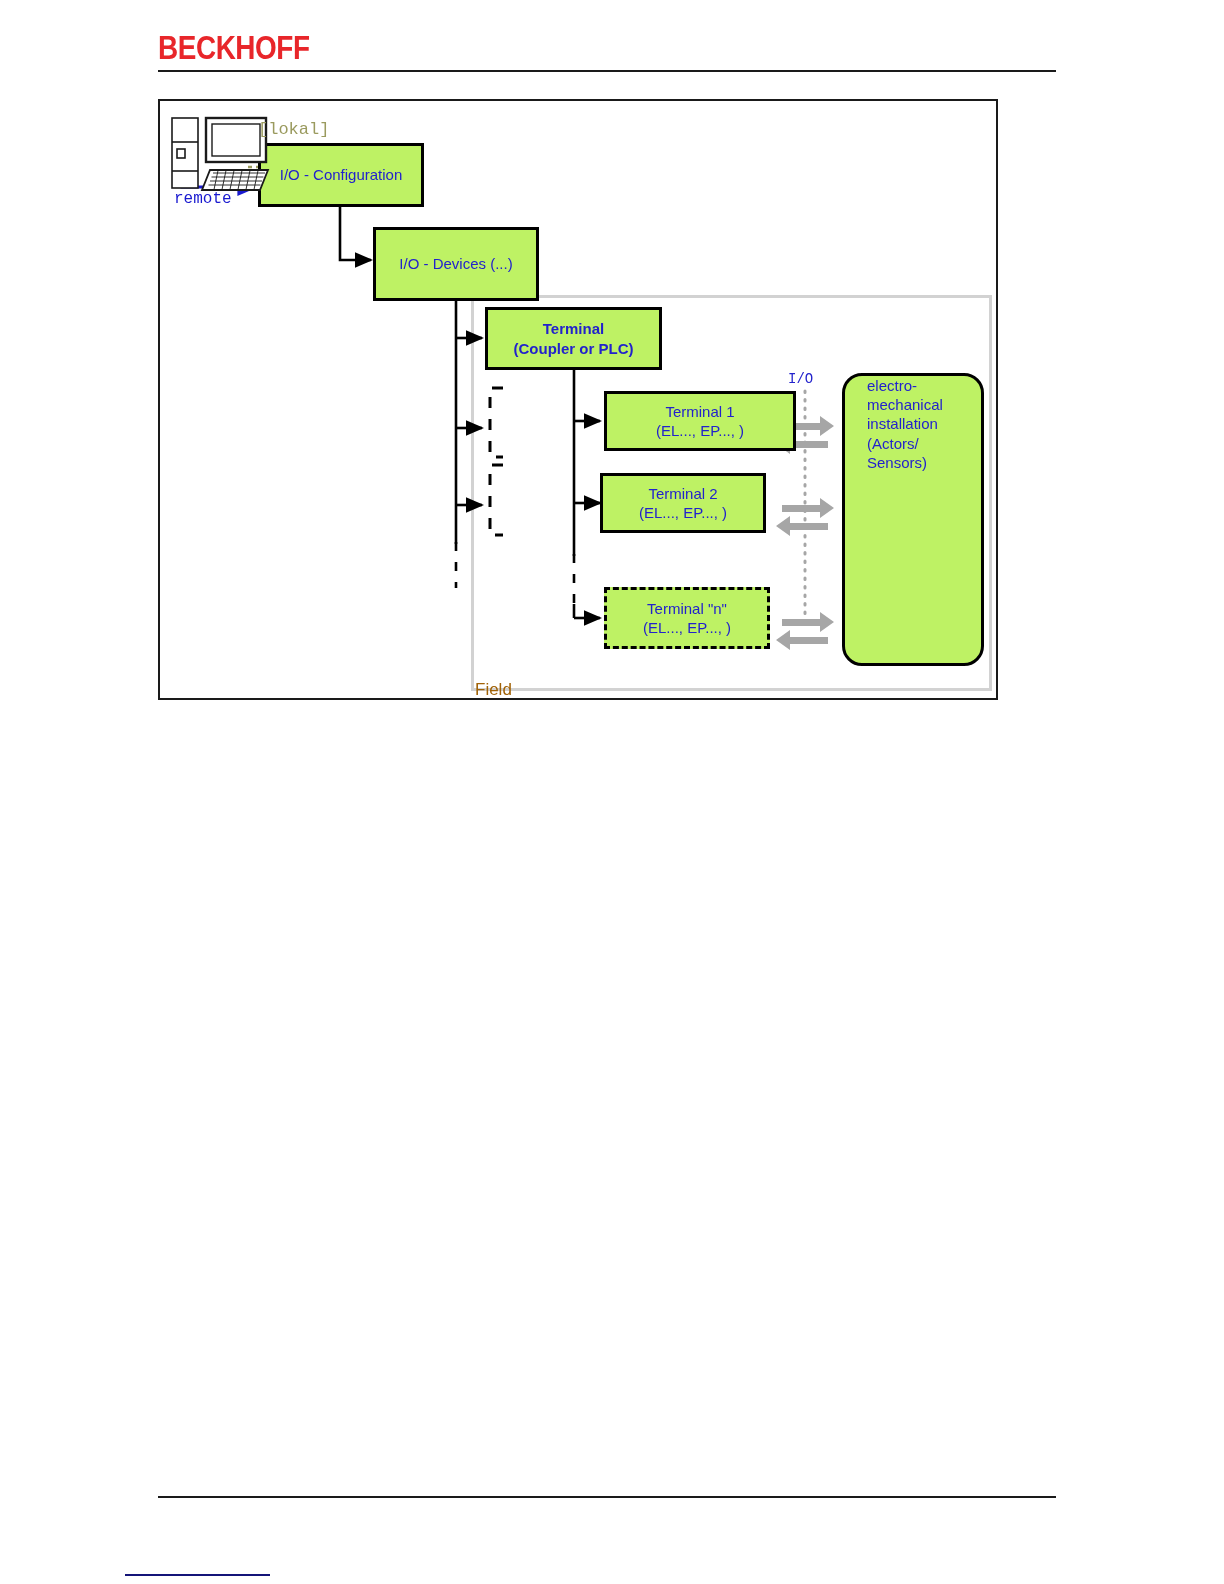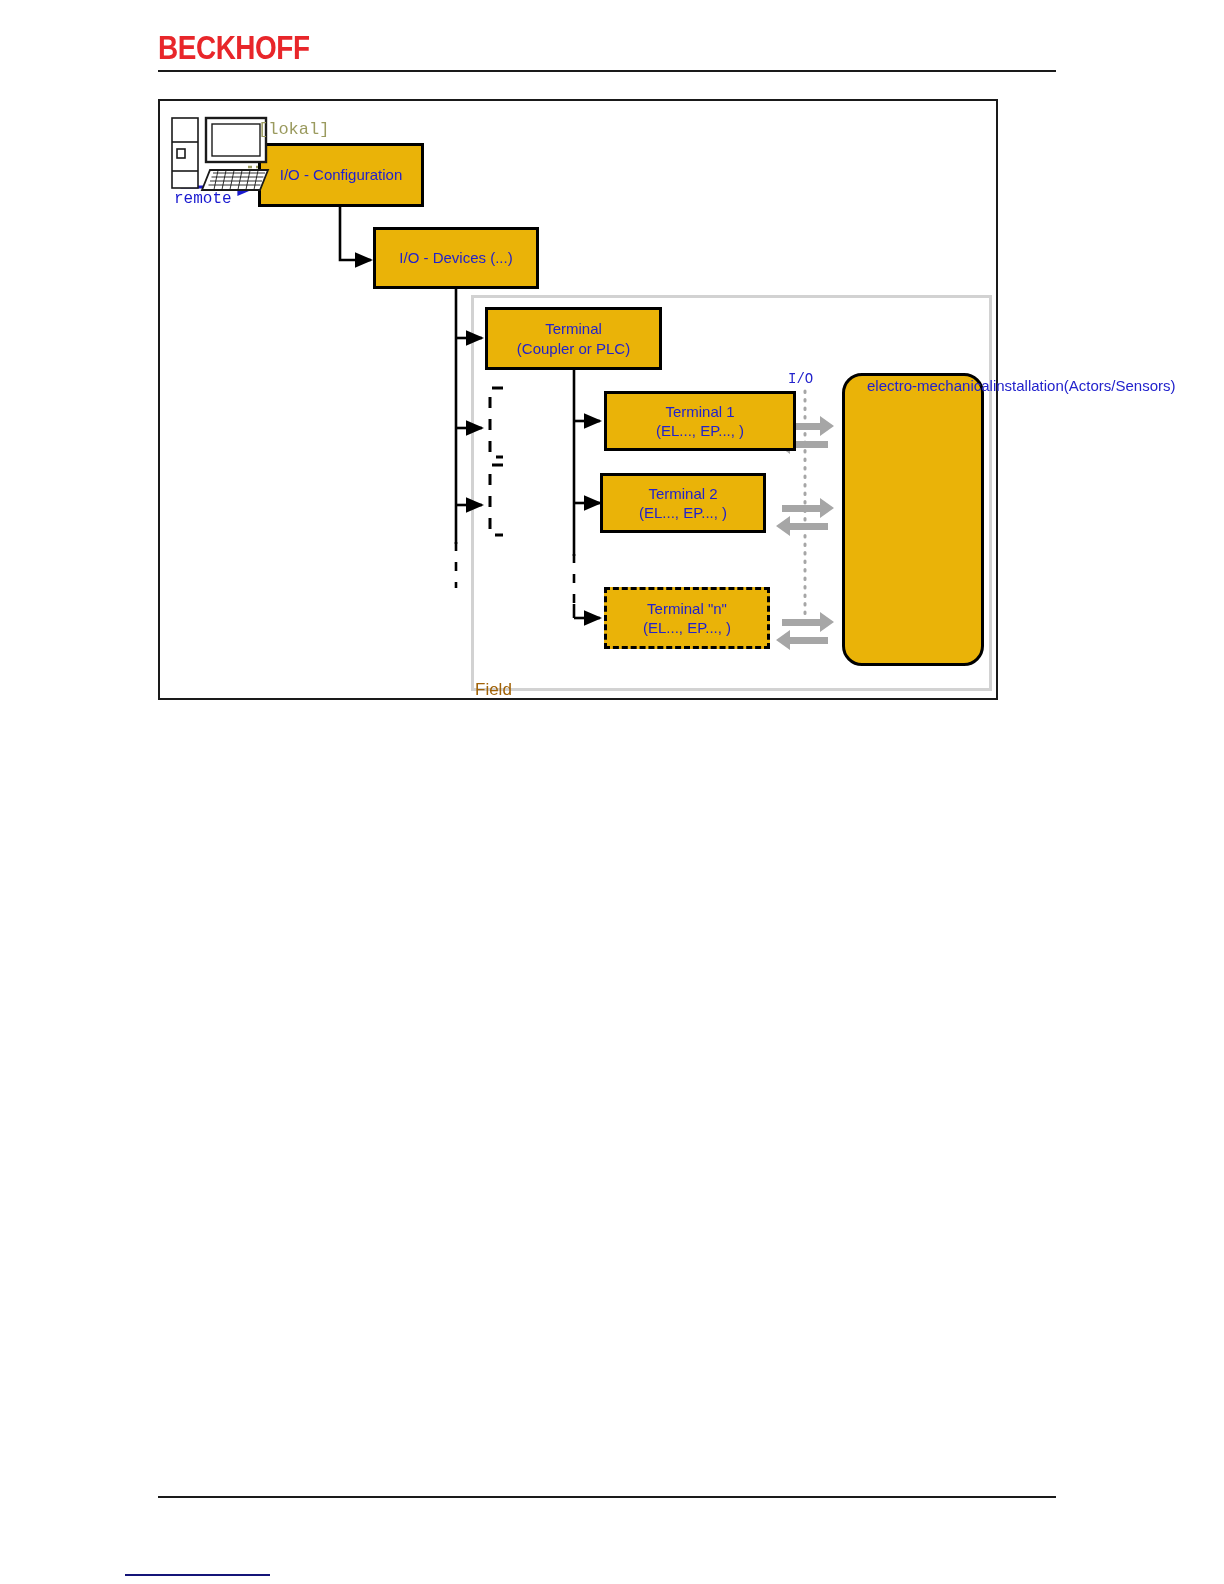--- a/index.html
+++ b/index.html
@@ -66,21 +66,21 @@
     height: 601px;
     border: 2px solid #1a1a1a;
     box-sizing: border-box;
   }
 
   
   .node {
     position: absolute;
     box-sizing: border-box;
     border: 3px solid #000000;
-    background: #eab308;
+    background: #bef264;
     color: #2222cc;
     font-size: 15px;
     line-height: 1.28;
     display: flex;
     align-items: center;
     justify-content: center;
     text-align: center;
     z-index: 5;
   }
   .node.dashed { border-style: dashed; border-width: 3px; }
@@ -259,45 +259,45 @@
 
       <path d="M 622 518 L 660 518 L 660 511 L 674 521 L 660 531 L 660 525 L 622 525 Z"></path>
       <path d="M 668 536 L 630 536 L 630 529 L 616 539 L 630 549 L 630 543 L 668 543 Z"></path>
     </g>
   </svg>
 
   <div class="node" style="left:98px;  top:42px;  width:166px; height:64px;">
     <span class="lines">I/O - Configuration</span>
   </div>
 
-  <div class="node" style="left:213px; top:126px; width:166px; height:62px;">
+  <div class="node" style="left:213px; top:126px; width:166px; height:74px;">
     <span class="lines">I/O - Devices (...)</span>
   </div>
 
-  <div class="node" style="left:325px; top:206px; width:177px; height:63px; flex-direction:column;">
+  <div class="node" style="left:325px; top:206px; width:177px; height:63px; flex-direction:column;font-weight:bold;">
     <span>Terminal</span>
     <span>(Coupler or PLC)</span>
   </div>
 
   <div class="node" style="left:444px; top:290px; width:192px; height:60px; flex-direction:column;">
     <span>Terminal 1</span>
     <span>(EL..., EP..., )</span>
   </div>
 
   <div class="node" style="left:440px; top:372px; width:166px; height:60px; flex-direction:column;">
     <span>Terminal 2</span>
     <span>(EL..., EP..., )</span>
   </div>
 
   <div class="node dashed" style="left:444px; top:486px; width:166px; height:62px; flex-direction:column;">
     <span>Terminal "n"</span>
     <span>(EL..., EP..., )</span>
   </div>
 
-  <div class="node rounded" style="left:682px; top:272px; width:142px; height:293px; flex-direction:row; align-items:flex-start;">
+  <div class="node rounded" style="left:682px; top:272px; width:142px; height:293px; flex-direction:column; align-items:flex-start;">
     <span>electro-</span>
     <span>mechanical</span>
     <span>installation</span>
     <span>(Actors/</span>
     <span>Sensors)</span>
   </div>
 
 </div>
 
 <div id="footer-rule"></div>

